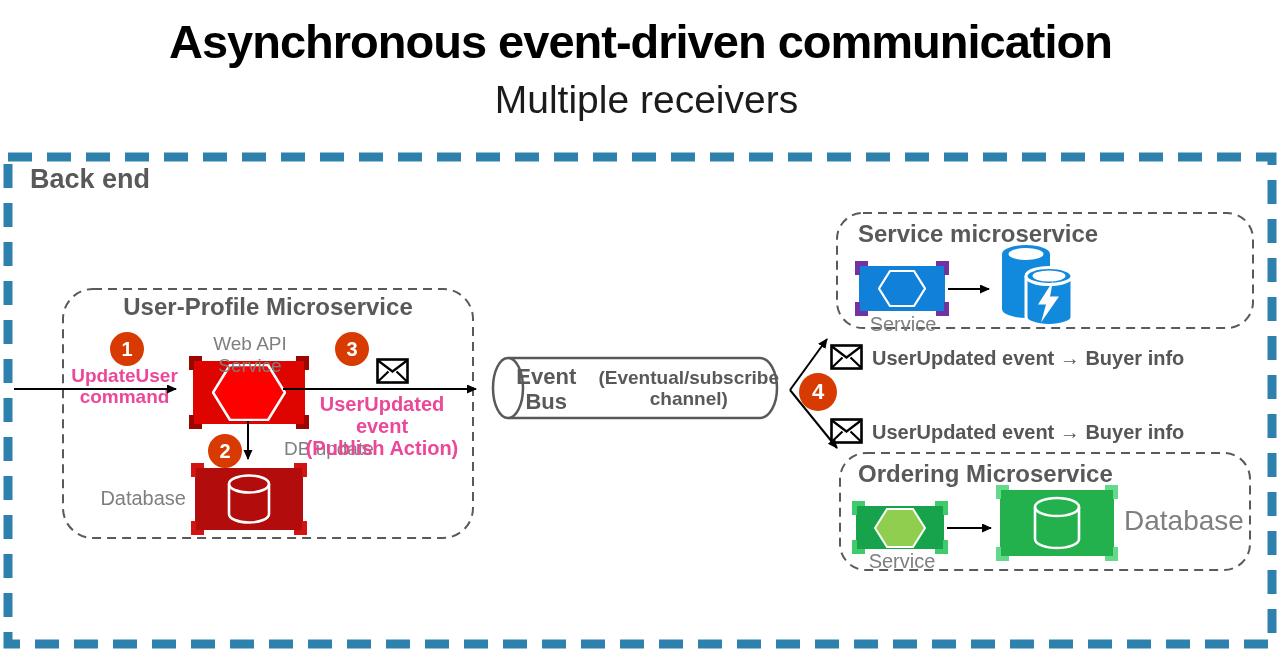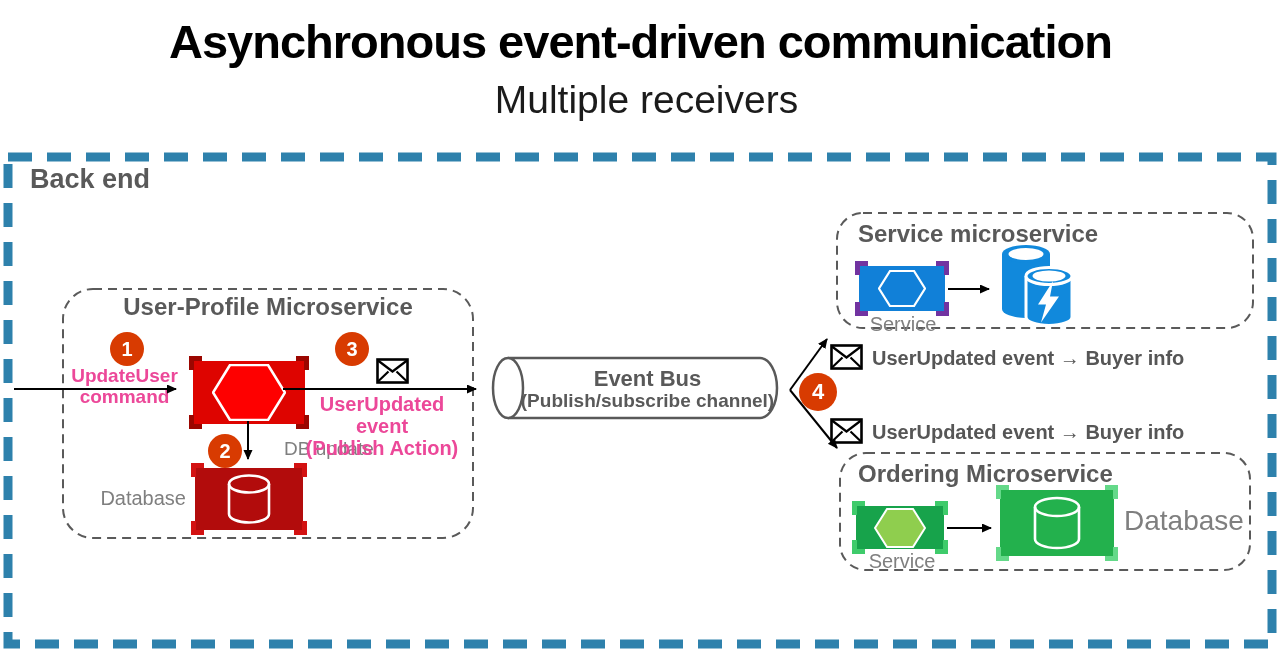--- a/index.html
+++ b/index.html
@@ -49,21 +49,21 @@
   #basket-service-container { left:859px; top:266px; width:86px; height:45px; background:#1180D8; }
   #basket-service-container .br { border-color:#7133A1; }
   #ordering-service-container { left:856px; top:506px; width:88px; height:43px; background:#17A34B; }
   #ordering-service-container .br { border-color:#3FCB6B; }
   #ordering-db-container { left:1000px; top:490px; width:114px; height:66px; background:#23B14D; }
   #ordering-db-container .br { border-color:#64D989; }
 
   
   #event-bus { left:488px; top:355px; width:302px; height:66px; z-index:2; }
   #event-bus-text { left:505px; top:359px; width:285px; height:60px; z-index:3;
-    display:flex; flex-direction:column; align-items:center; justify-content:center;
+    display:flex; flex-direction:row; align-items:center; justify-content:center;
     color:#595959; font-weight:bold; text-align:center; }
   #event-bus-title { font-size:22px; line-height:1.15; }
   #event-bus-sub { font-size:19px; line-height:1.1; }
 
   .env { z-index:4; }
 </style>
 </head>
 <body>
 
 <div id="stage">
@@ -80,20 +80,21 @@
   <div class="abs" id="backend-label">Back end</div>
 
   <div class="abs box-title" style="left:63px; top:293px; width:410px; text-align:center;">User-Profile Microservice</div>
 
   <div class="abs badge" style="left:110px; top:332px;">
       <span>1</span>
     </div>
   <div class="abs bold-label preline" style="left:62px; top:366px; width:125px; text-align:center;">UpdateUser
 command</div>
 
+  <div class="abs gray-label" style="left:190px; top:333px; width:120px; text-align:center;">Web API Service</div>
 
   <div class="abs cont" id="webapi-container">
     <span class="br tl"></span>
     <span class="br tr"></span>
     <span class="br bl"></span>
     <span class="br br2"></span>
     <svg width="74" height="57" viewBox="0 0 74 57">
       <polygon points="18,1 56,1 73,28.5 56,56 18,56 1,28.5" fill="#FE0000" stroke="#ffffff" stroke-width="2.6"></polygon>
     </svg>
   </div>
@@ -126,21 +127,21 @@
   </svg>
   <div class="abs bold-label preline" style="left:296px; top:393px; width:172px; text-align:center; font-size:20px;">UserUpdated event
 (Publish Action)</div>
 
   <svg class="abs" id="event-bus" width="302" height="66" viewBox="0 0 302 66">
     <path d="M20,3 L272,3 A17,30 0 0 1 272,63 L20,63" fill="#ffffff" stroke="#595959" stroke-width="2.5"></path>
     <ellipse cx="20" cy="33" rx="15" ry="30" fill="#ffffff" stroke="#595959" stroke-width="2.5"></ellipse>
   </svg>
   <div class="abs" id="event-bus-text">
     <div id="event-bus-title">Event Bus</div>
-    <div id="event-bus-sub">(Publish/subscribe channel)</div>
+    <div id="event-bus-sub">(Eventual/subscribe channel)</div>
   </div>
 
   <div class="abs badge" id="badge-4" style="left:799px; top:373px;">
       <span>4</span>
     </div>
 
   <svg class="abs env" style="left:830px; top:344px;" width="33" height="26" viewBox="0 0 33 26">
     <rect x="1.5" y="1.5" width="30" height="23" fill="#ffffff" stroke="#000000" stroke-width="2.6"></rect>
     <path d="M2,2.5 L16.5,13.5 L31,2.5 M2,23.5 L12.5,13.5 M31,23.5 L20.5,13.5" fill="none" stroke="#000000" stroke-width="2.2"></path>
   </svg>

